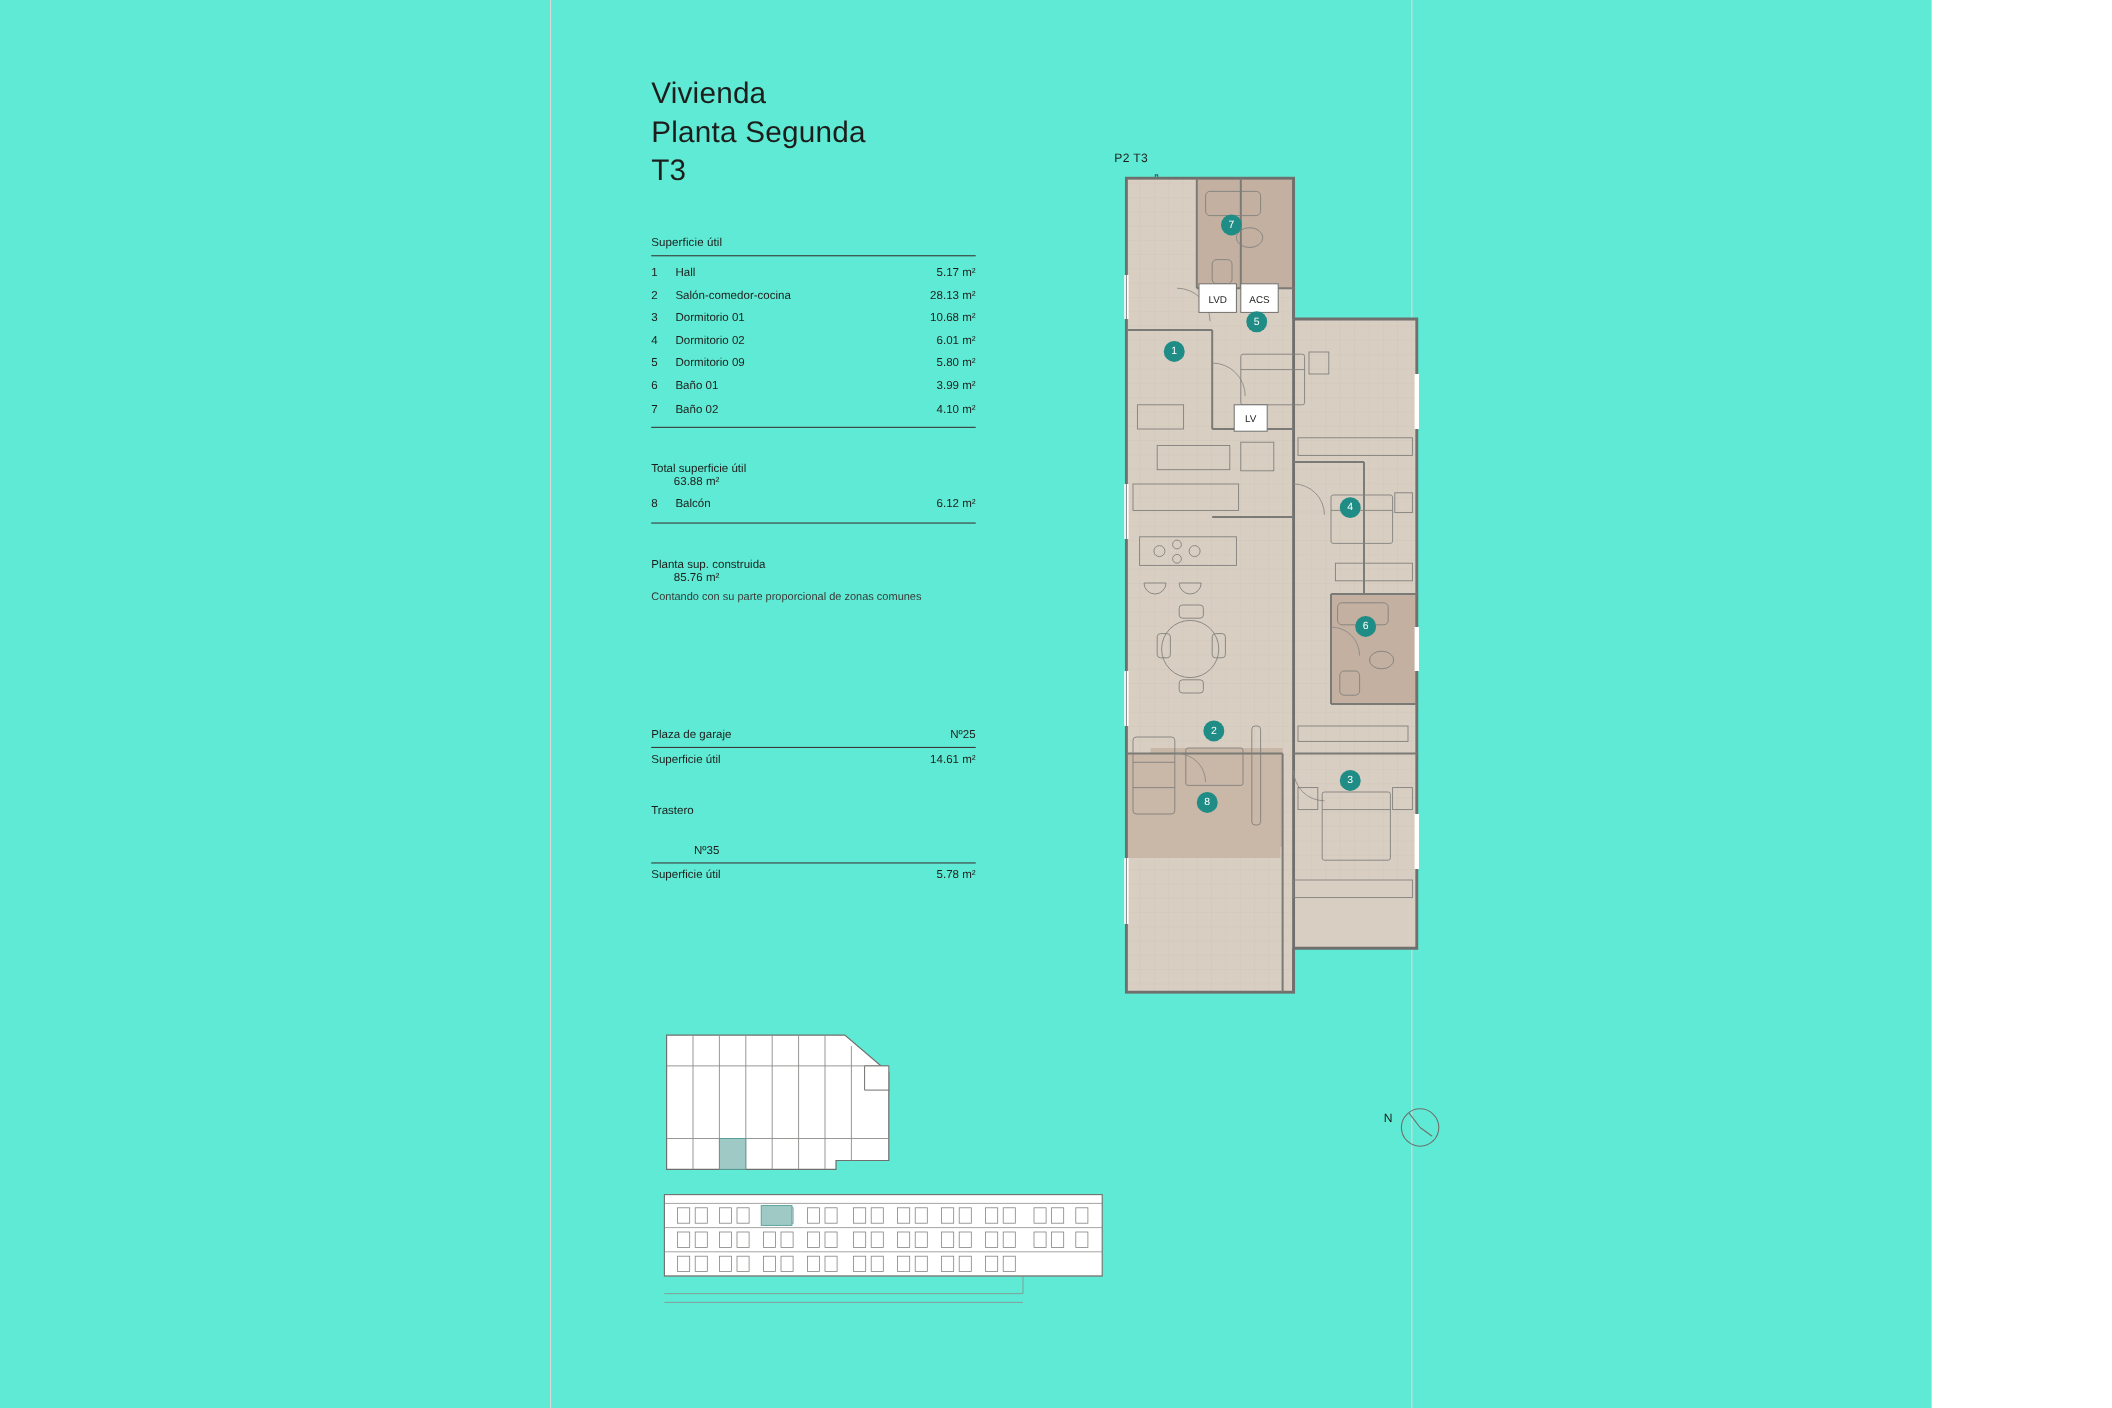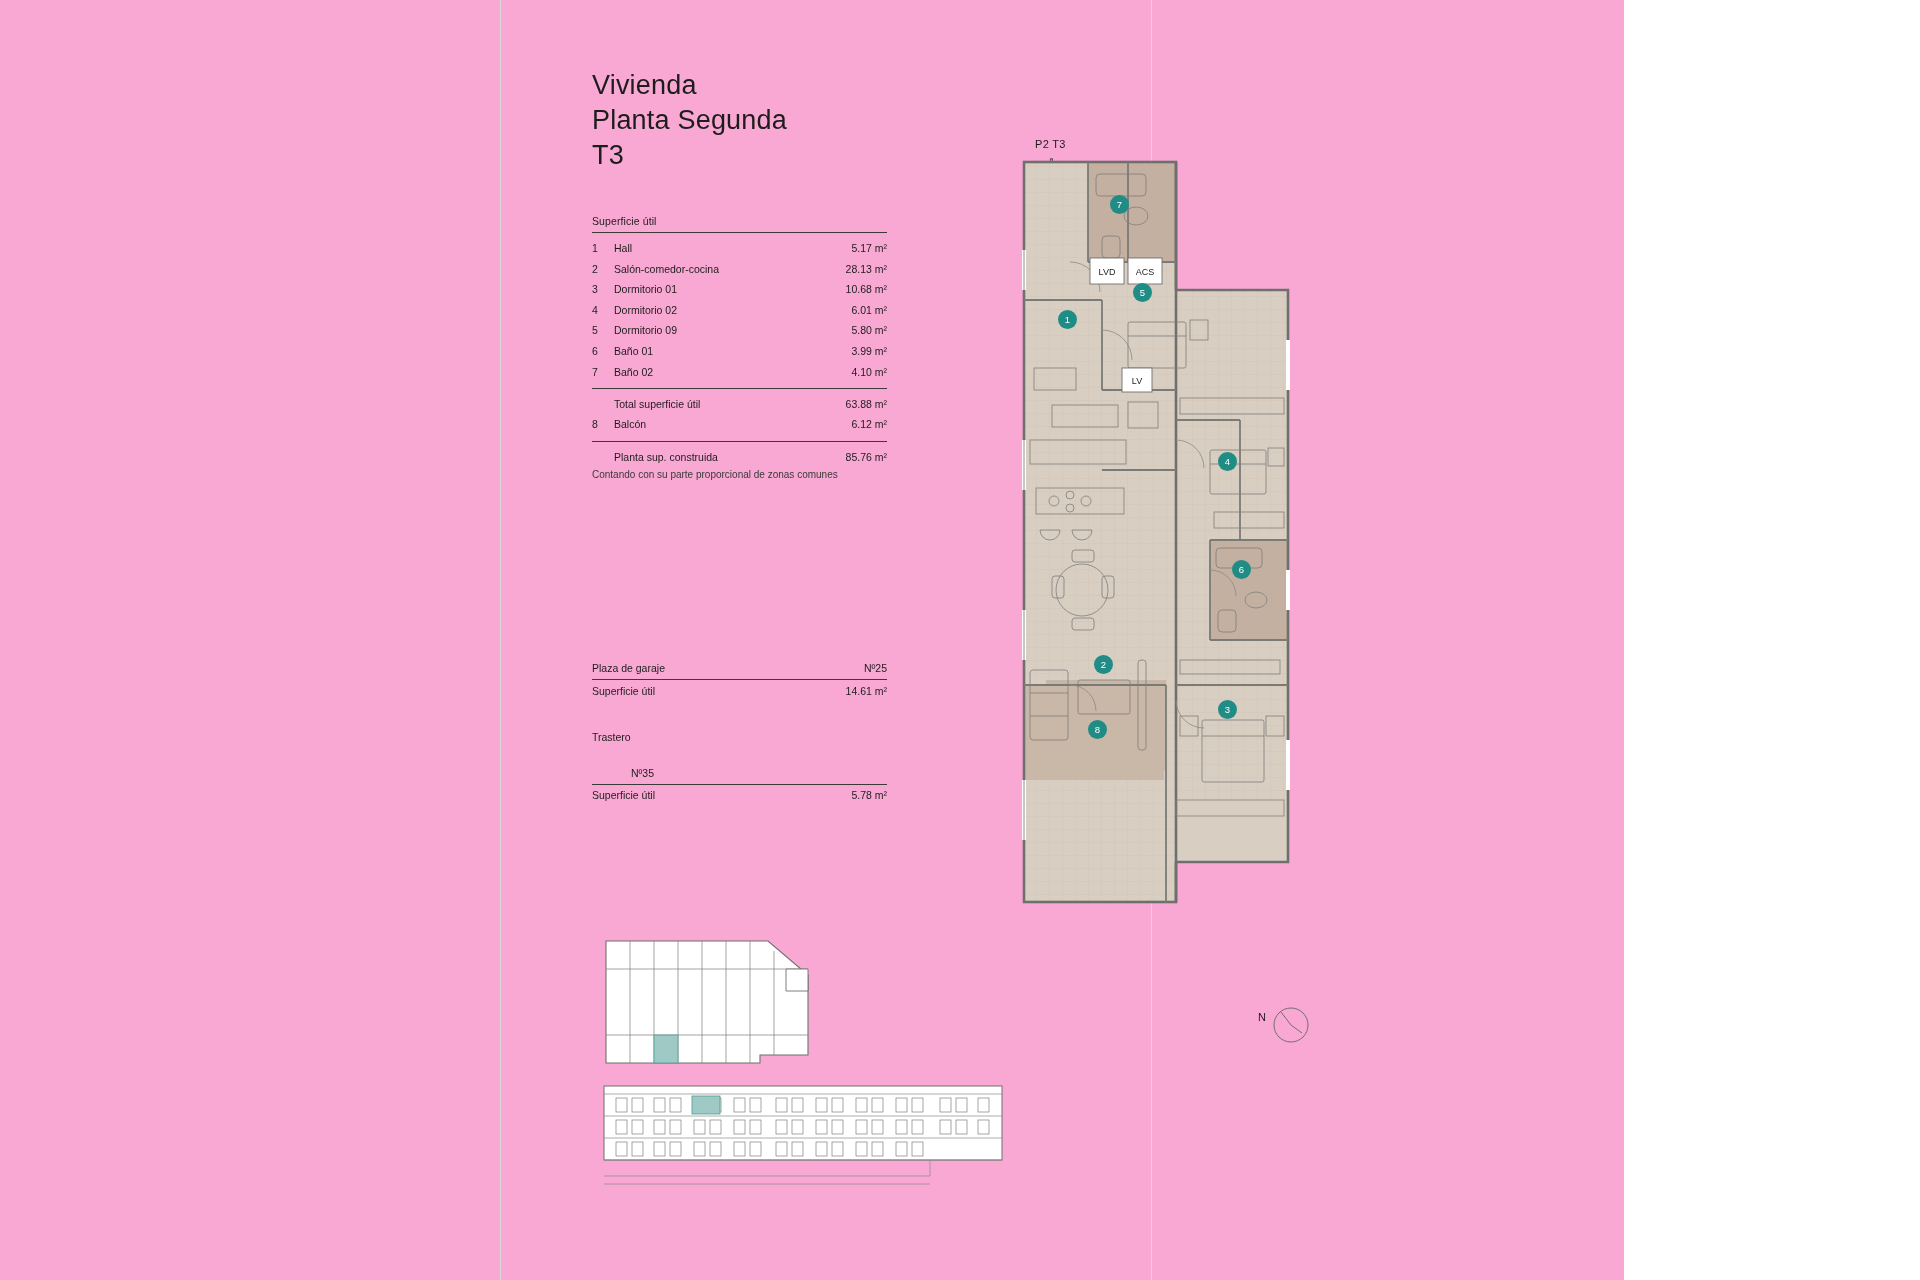--- a/index.html
+++ b/index.html
@@ -6,23 +6,23 @@
     margin: 0;
     padding: 0;
     background: #ffffff;
     width: 1920px;
     height: 1280px;
     overflow: hidden;
     font-family: "Liberation Sans", sans-serif;
   }
   .page {
     position: relative;
-    width: 1624px;
+    width: 1756px;
     height: 1280px;
-    background: #f9a8d4;
+    background: #5eead4;
   }
   
   .sheet-rule {
     position: absolute;
     top: 0;
     bottom: 0;
     width: 1px;
     background: #d9d9d9;
   }
   .sheet-rule.left { left: 500px; }
@@ -73,20 +73,21 @@
     min-width: 62px;
   }
   .row.first { padding-top: 9px; }
   .rule {
     height: 1px;
     background: #3a3a38;
     margin-top: 6px;
   }
   .row.total {
     padding-top: 9px;
+    flex-direction: column;
   }
   .note {
     font-size: 10px;
     color: #3a3a38;
     margin-top: 2px;
     padding-left: 0;
   }
   .spec2 {
     position: absolute;
     left: 592px;
@@ -104,21 +105,21 @@
   
   .plan {
     position: absolute;
     left: 1010px;
     top: 140px;
     width: 360px;
     height: 820px;
   }
   .plan-label {
     position: absolute;
-    left: 1035px;
+    left: 1013px;
     top: 138px;
     font-size: 11px;
     color: #1d1d1b;
     letter-spacing: 0.3px;
   }
   .entry-arrow {
     position: absolute;
     left: 1046px;
     top: 157px;
     font-size: 13px;

